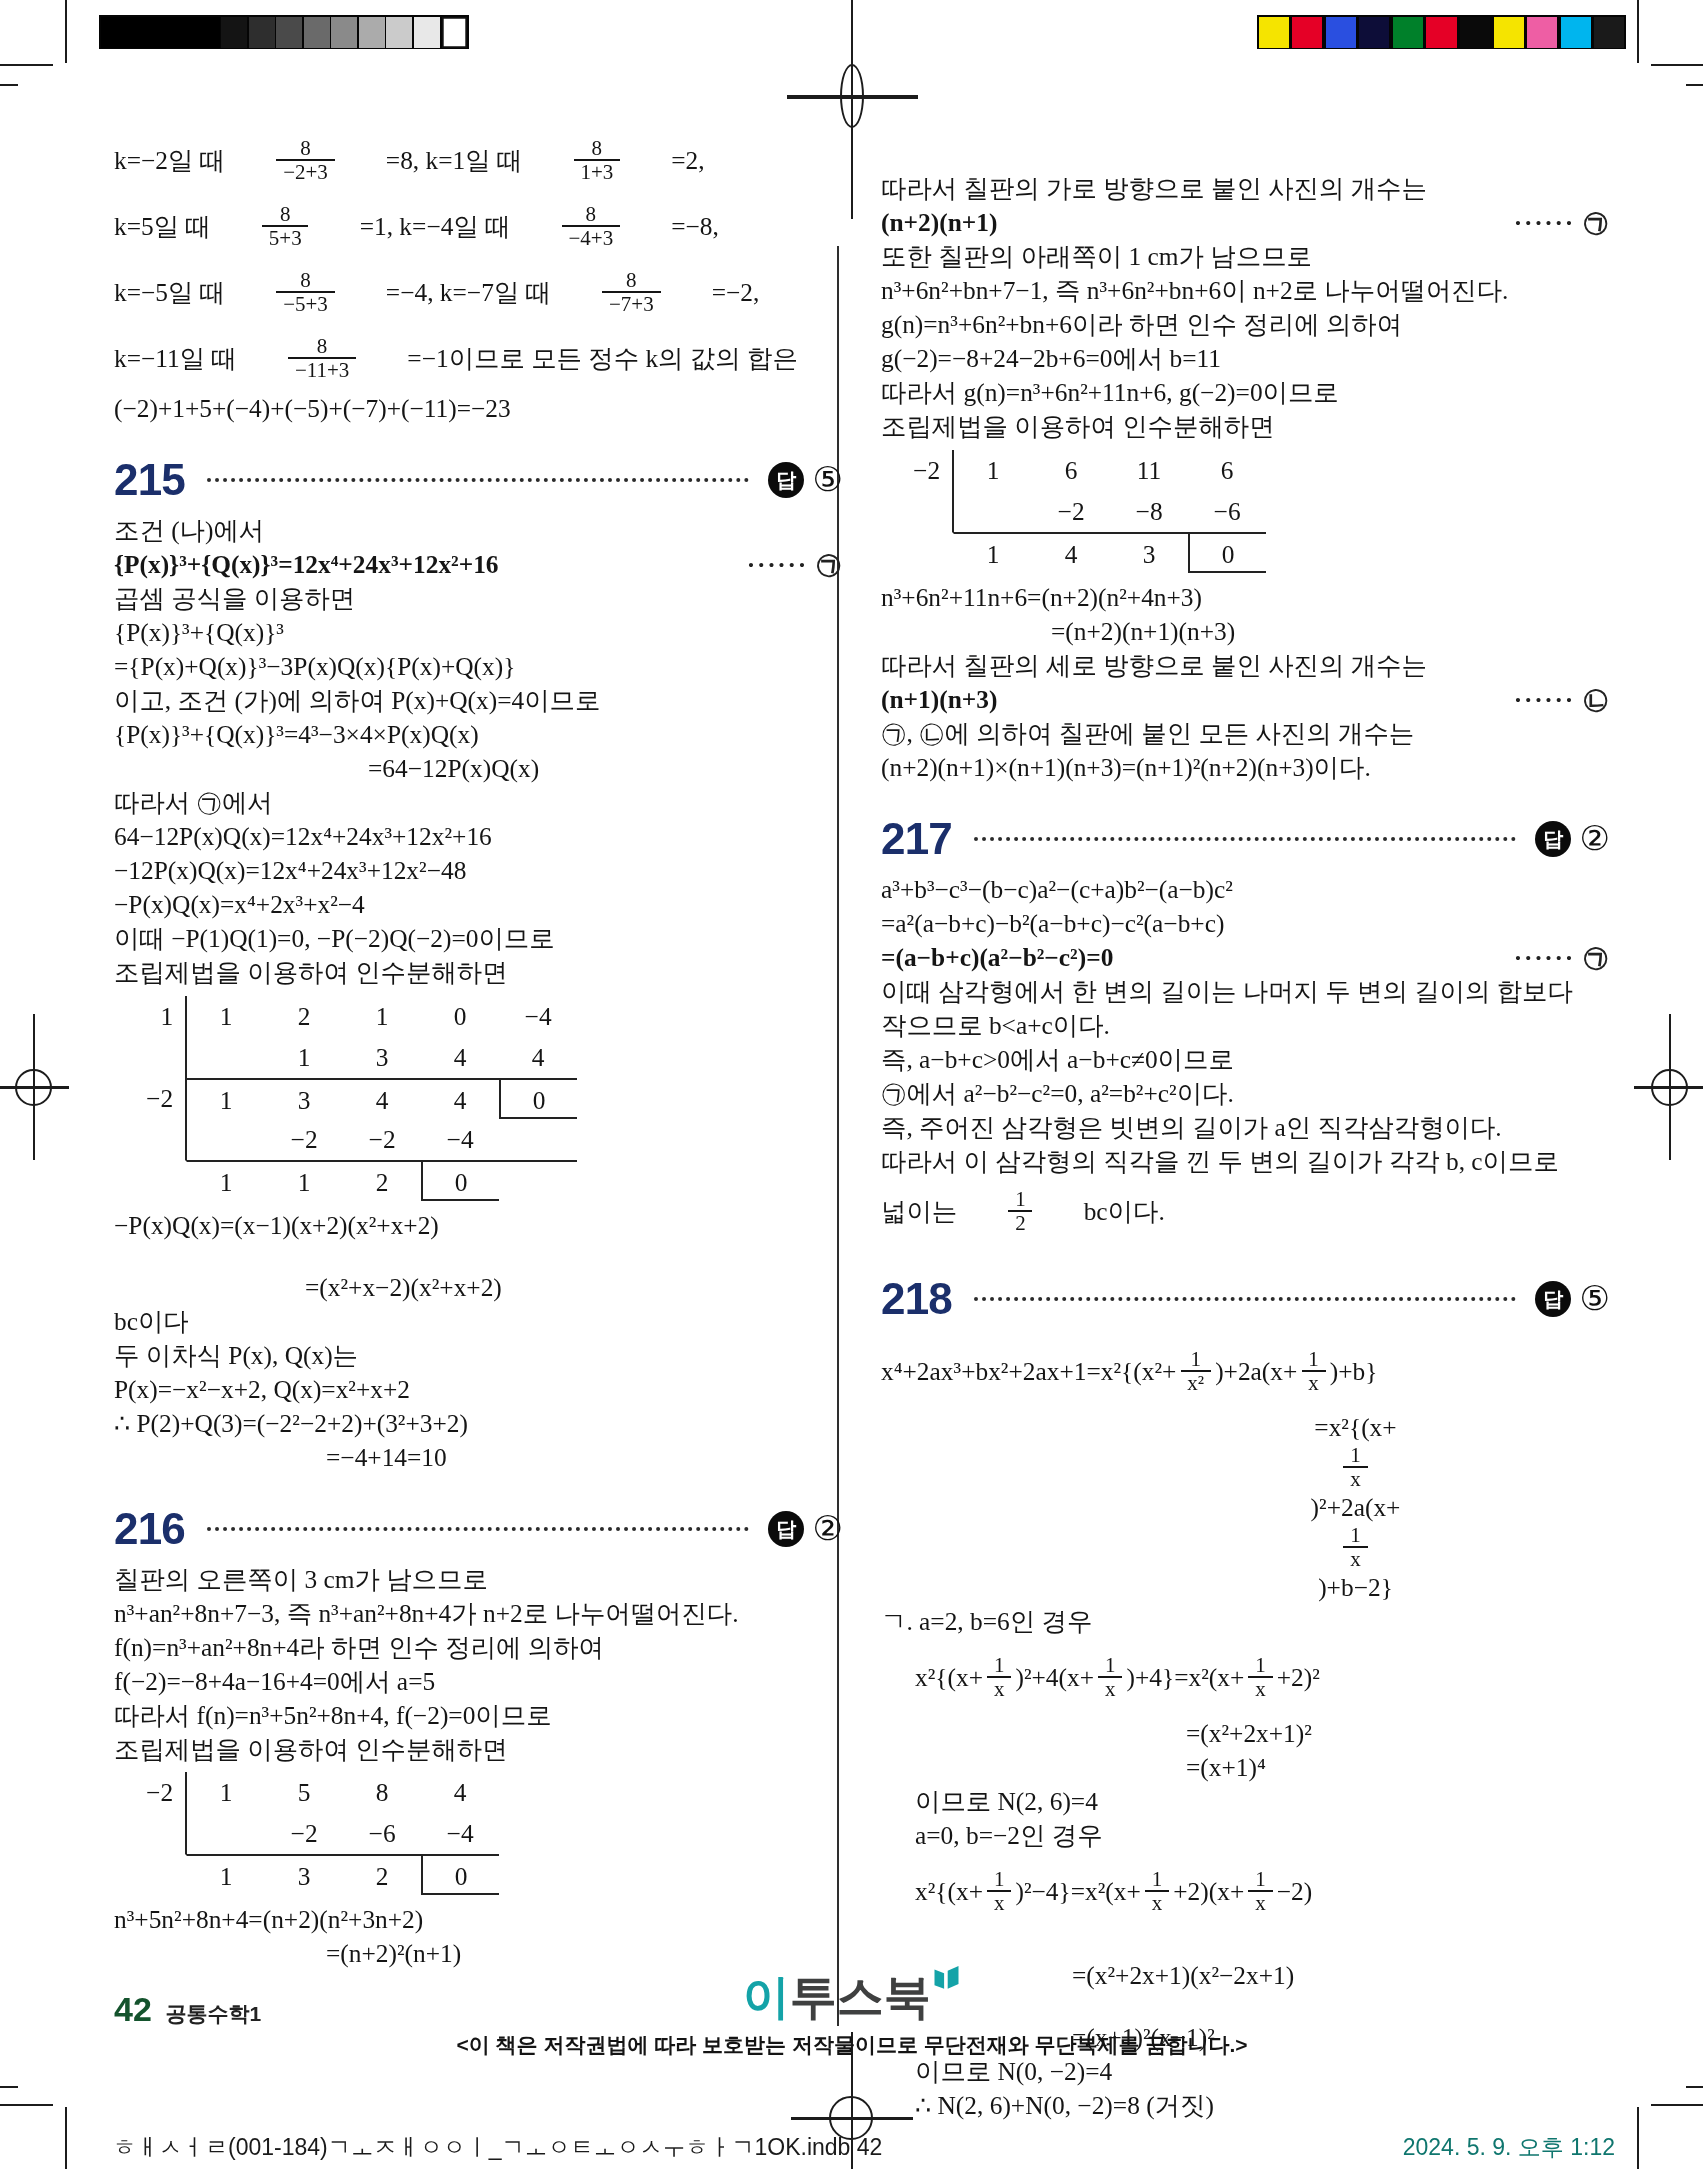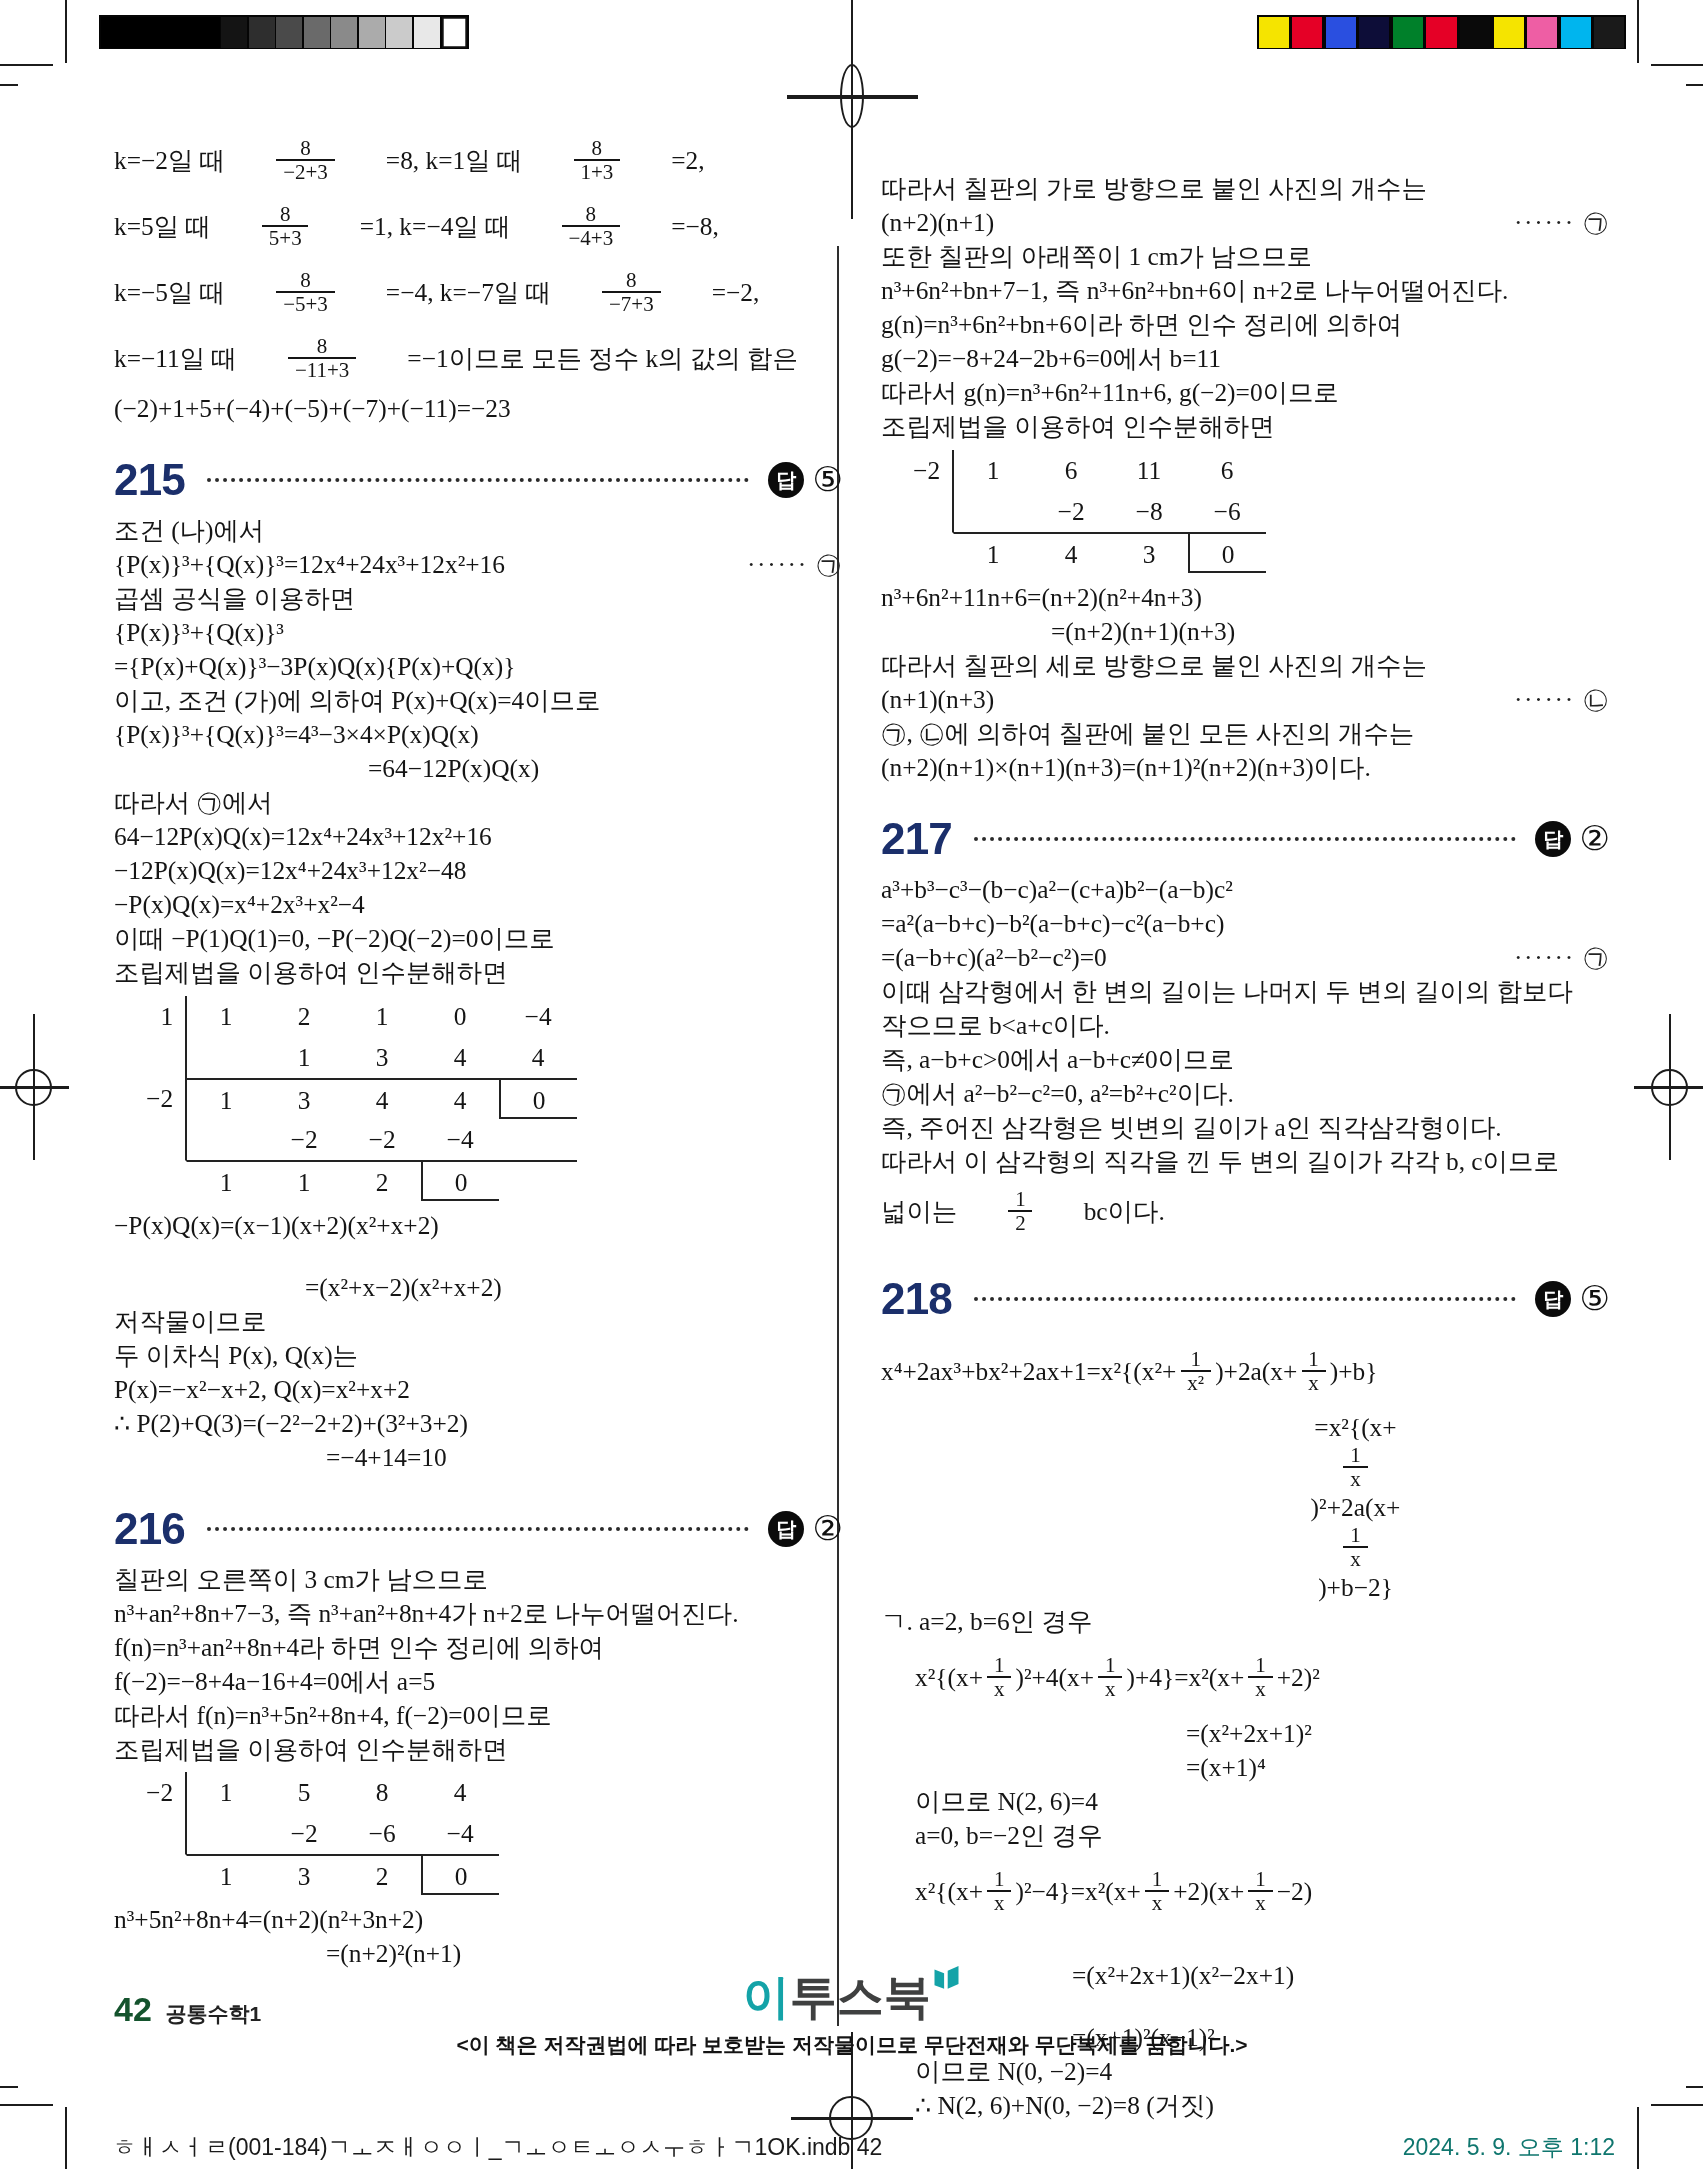--- a/index.html
+++ b/index.html
@@ -17,21 +17,21 @@
   .bar-color{left:1257px;width:369px;gap:3.4px;}
   .bar-color .sw{flex:1;}
   .divider{position:absolute;left:837px;top:246px;width:1.7px;height:1780px;background:#2e2e2e;}
   
   .col{position:absolute;top:127px;width:729px;}
   .col-left{left:114px;}
   .col-right{left:881px;padding-top:44px;}
   .mline{min-height:34px;line-height:34px;font-size:25.4px;white-space:nowrap;}
   .fline{display:flex;align-items:center;min-height:66px;gap:47px;}
   .fxline{display:flex;align-items:center;min-height:78px;}
-  .mrow{display:flex;justify-content:space-between;align-items:flex-end;}
+  .mrow{display:flex;justify-content:space-between;align-items:flex-end;font-weight:bold;}
   .mk{color:#222;letter-spacing:1.7px;}
   .frac{display:inline-flex;flex-direction:column;align-items:center;vertical-align:middle;margin:0 4.2px;line-height:22px;font-size:21px;}
   .fnum{padding:0 6.8px;}
   .fden{border-top:2.1px solid #151515;padding:0 6.8px;}
   .n40{padding-left:34px;}  .n200{padding-left:170px;} .n225{padding-left:191px;margin-top:28px;}
   .n250{padding-left:212px;} .n260{padding-left:220px;flex-direction:column;} .n300{padding-left:254px;} .n360{padding-left:305px;}
   
   .prob{margin-top:30.5px;}
   .phead{display:flex;align-items:center;height:49px;margin-bottom:8.5px;}
   .pnum{font-family:"Liberation Sans","DejaVu Sans",sans-serif;font-weight:bold;font-size:44px;color:#1b2f6b;letter-spacing:-0.8px;}
@@ -253,21 +253,21 @@
               <span class="sdc">1</span>
               <span class="sdc">2</span>
               <span class="sdc rem">0</span>
               <span class="sdc"></span>
           </span>
         </div>
       </div>
 
       <div class="mline"><span>−P(x)Q(x)=(x−1)(x+2)(x²+x+2)</span></div>
       <div class="mline n225"><span>=(x²+x−2)(x²+x+2)</span></div>
-      <div class="mline"><span>저작물이므로</span></div>
+      <div class="mline"><span>bc이다</span></div>
       <div class="mline"><span>두 이차식 P(x), Q(x)는</span></div>
       <div class="mline"><span>P(x)=−x²−x+2, Q(x)=x²+x+2</span></div>
       <div class="mline"><span>∴ P(2)+Q(3)=(−2²−2+2)+(3²+3+2)</span></div>
       <div class="mline n250"><span>=−4+14=10</span></div>
     </section>
 
     <section class="prob">
       <div class="phead">
         <span class="pnum">216</span>
         <span class="leader"></span>

